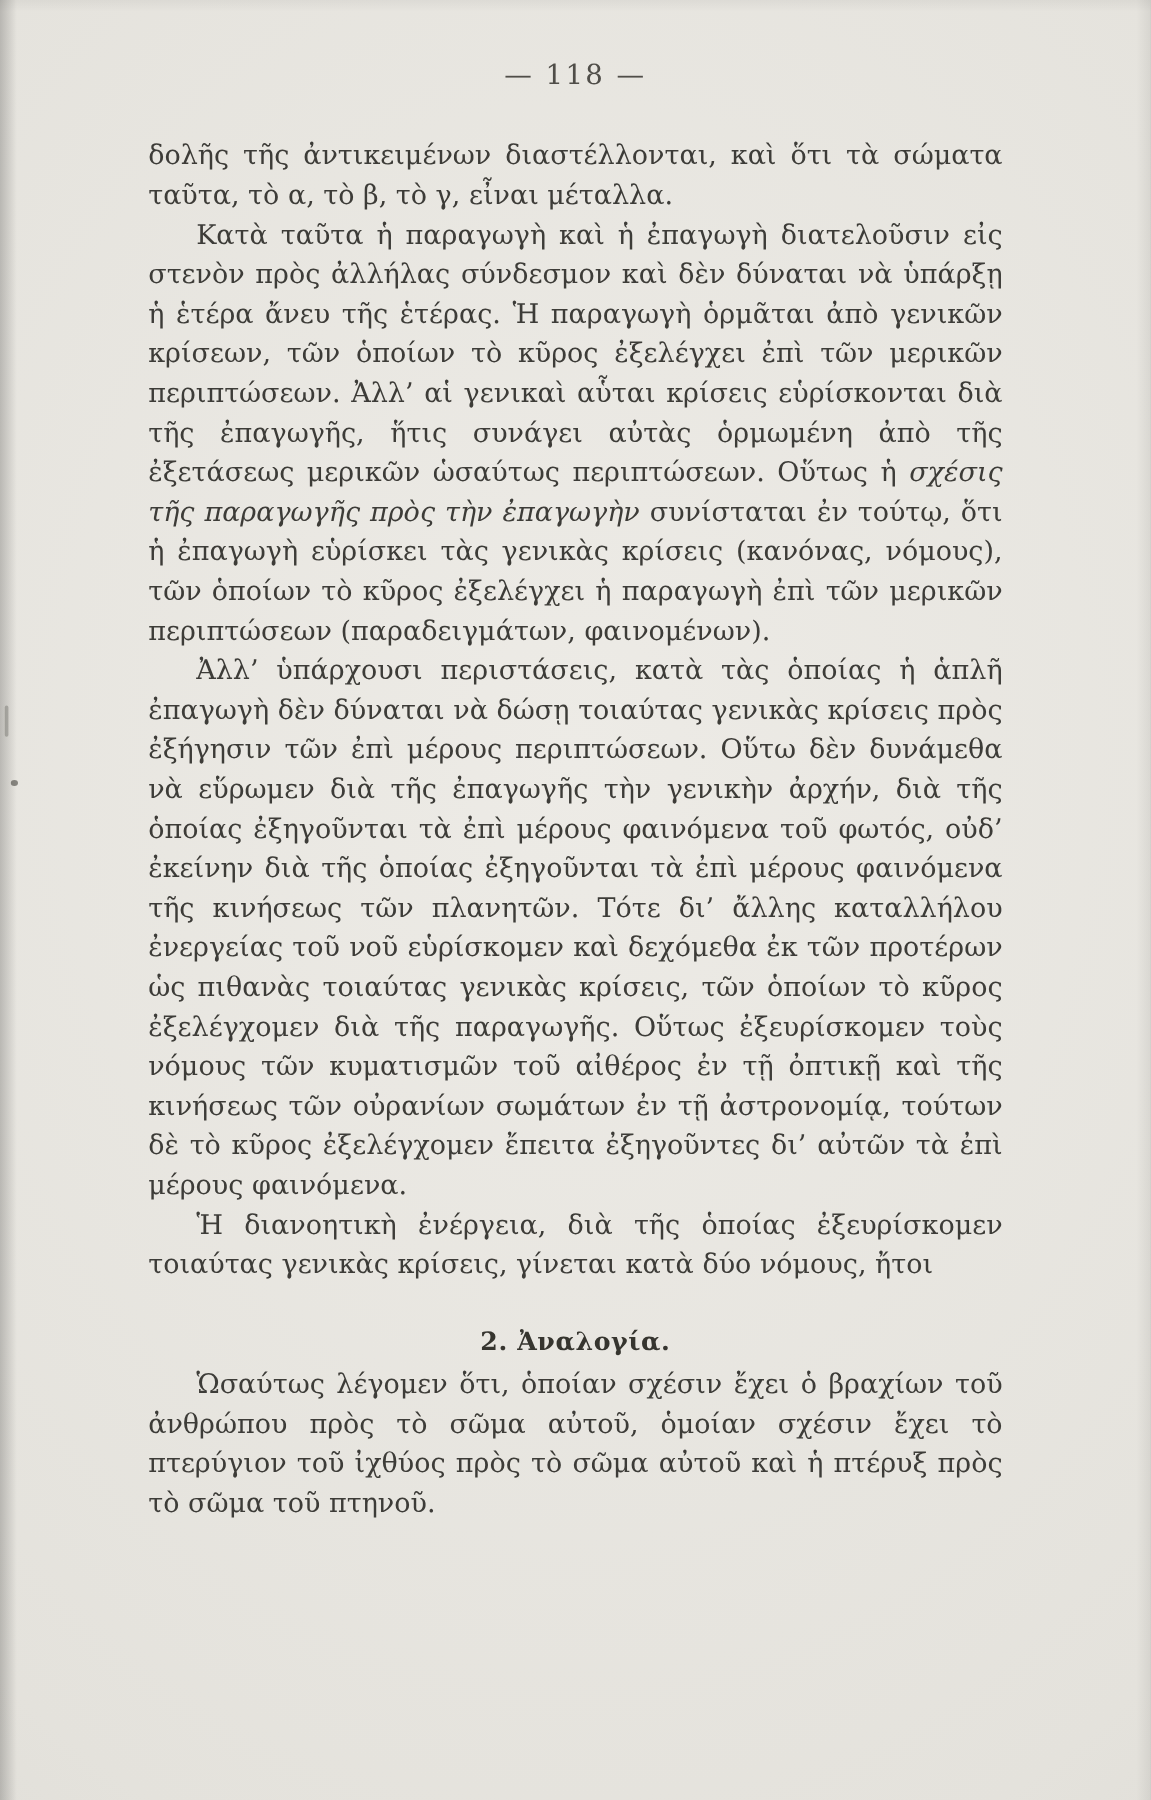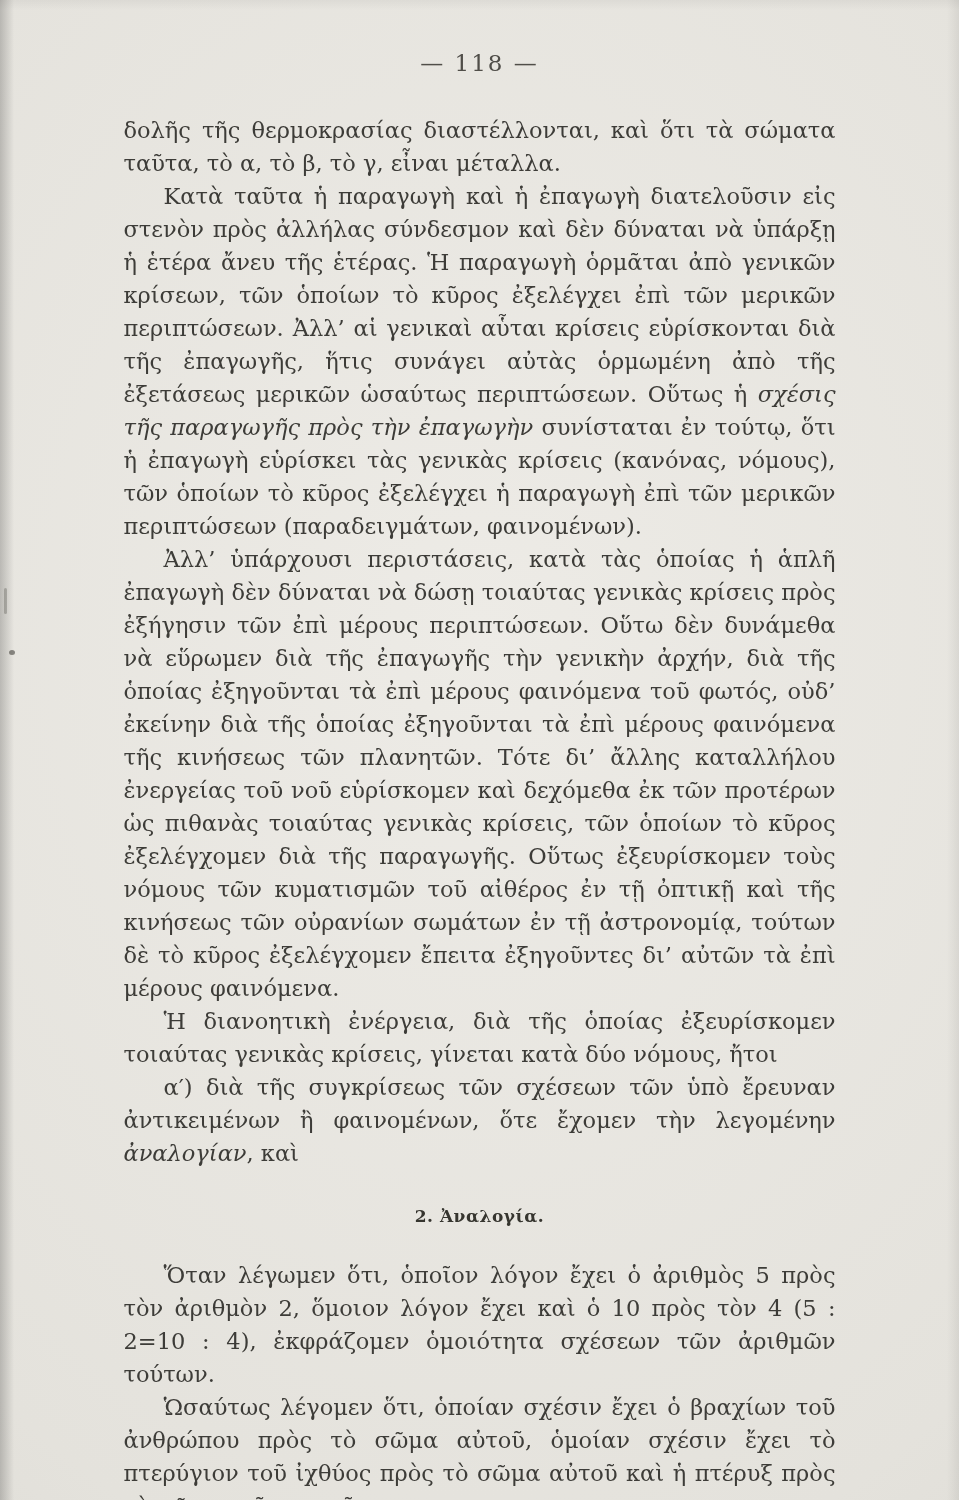--- a/index.html
+++ b/index.html
@@ -38,24 +38,24 @@
     text-justify: inter-word;
   }
   .para {
     margin: 0;
     padding: 0;
   }
   .para.indent {
     text-indent: 40px;
   }
   .heading {
-    margin: 30px 0 26px 0;
+    margin: 30px 0 4px 0;
     text-align: center;
     text-indent: 0;
-    font-size: 17px;
+    font-size: 21px;
     font-weight: bold;
     letter-spacing: 0.5px;
     color: #36352f;
   }
   em {
     font-style: italic;
   }
   .speck {
     position: absolute;
     background: rgba(55, 53, 48, 0.55);
@@ -65,22 +65,20 @@
   .speck.s2 { left: 4px;  top: 588px; width: 3px; height: 26px; border-radius: 2px; opacity: .5; }
 </style>
 </head>
 <body>
 
 <div class="page">
   <div class="speck s1"></div>
   <div class="speck s2"></div>
   <div class="page-number">— 118 —</div>
   <div class="text-block">
-      <p class="para"><span>δολῆς τῆς θερμοκρασίας διαστέλλονται, καὶ ὅτι τὰ σώματα ταῦτα, τὸ α, τὸ β, τὸ γ, εἶναι μέταλλα.</span></p>
+      <p class="para"><span>δολῆς τῆς ἀντικειμένων διαστέλλονται, καὶ ὅτι τὰ σώματα ταῦτα, τὸ α, τὸ β, τὸ γ, εἶναι μέταλλα.</span></p>
       <p class="para indent"><span>Κατὰ ταῦτα ἡ παραγωγὴ καὶ ἡ ἐπαγωγὴ διατελοῦσιν εἰς στενὸν πρὸς ἀλλήλας σύνδεσμον καὶ δὲν δύναται νὰ ὑπάρξῃ ἡ ἑτέρα ἄνευ τῆς ἑτέρας. Ἡ παραγωγὴ ὁρμᾶται ἀπὸ γενικῶν κρίσεων, τῶν ὁποίων τὸ κῦρος ἐξελέγχει ἐπὶ τῶν μερικῶν περιπτώσεων. Ἀλλ’ αἱ γενικαὶ αὗται κρίσεις εὑρίσκονται διὰ τῆς ἐπαγωγῆς, ἥτις συνάγει αὐτὰς ὁρμωμένη ἀπὸ τῆς ἐξετάσεως μερικῶν ὡσαύτως περιπτώσεων. Οὕτως ἡ </span><em>σχέσις τῆς παραγωγῆς πρὸς τὴν ἐπαγωγὴν</em><span> συνίσταται ἐν τούτῳ, ὅτι ἡ ἐπαγωγὴ εὑρίσκει τὰς γενικὰς κρίσεις (κανόνας, νόμους), τῶν ὁποίων τὸ κῦρος ἐξελέγχει ἡ παραγωγὴ ἐπὶ τῶν μερικῶν περιπτώσεων (παραδειγμάτων, φαινομένων).</span></p>
       <p class="para indent"><span>Ἀλλ’ ὑπάρχουσι περιστάσεις, κατὰ τὰς ὁποίας ἡ ἁπλῆ ἐπαγωγὴ δὲν δύναται νὰ δώσῃ τοιαύτας γενικὰς κρίσεις πρὸς ἐξήγησιν τῶν ἐπὶ μέρους περιπτώσεων. Οὕτω δὲν δυνάμεθα νὰ εὕρωμεν διὰ τῆς ἐπαγωγῆς τὴν γενικὴν ἀρχήν, διὰ τῆς ὁποίας ἐξηγοῦνται τὰ ἐπὶ μέρους φαινόμενα τοῦ φωτός, οὐδ’ ἐκείνην διὰ τῆς ὁποίας ἐξηγοῦνται τὰ ἐπὶ μέρους φαινόμενα τῆς κινήσεως τῶν πλανητῶν. Τότε δι’ ἄλλης καταλλήλου ἐνεργείας τοῦ νοῦ εὑρίσκομεν καὶ δεχόμεθα ἐκ τῶν προτέρων ὡς πιθανὰς τοιαύτας γενικὰς κρίσεις, τῶν ὁποίων τὸ κῦρος ἐξελέγχομεν διὰ τῆς παραγωγῆς. Οὕτως ἐξευρίσκομεν τοὺς νόμους τῶν κυματισμῶν τοῦ αἰθέρος ἐν τῇ ὀπτικῇ καὶ τῆς κινήσεως τῶν οὐρανίων σωμάτων ἐν τῇ ἀστρονομίᾳ, τούτων δὲ τὸ κῦρος ἐξελέγχομεν ἔπειτα ἐξηγοῦντες δι’ αὐτῶν τὰ ἐπὶ μέρους φαινόμενα.</span></p>
       <p class="para indent"><span>Ἡ διανοητικὴ ἐνέργεια, διὰ τῆς ὁποίας ἐξευρίσκομεν τοιαύτας γενικὰς κρίσεις, γίνεται κατὰ δύο νόμους, ἤτοι</span></p>
-      <p class="para indent"><span>α′) διὰ τῆς συγκρίσεως τῶν σχέσεων τῶν ὑπὸ ἔρευναν ἀντικειμένων ἢ φαινομένων, ὅτε ἔχομεν τὴν λεγομένην </span><em>ἀναλογίαν</em><span>, καὶ</span></p>
       <h2 class="heading"><span>2. Ἀναλογία.</span></h2>
-      <p class="para indent"><span>Ὅταν λέγωμεν ὅτι, ὁποῖον λόγον ἔχει ὁ ἀριθμὸς 5 πρὸς τὸν ἀριθμὸν 2, ὅμοιον λόγον ἔχει καὶ ὁ 10 πρὸς τὸν 4 (5 : 2=10 : 4), ἐκφράζομεν ὁμοιότητα σχέσεων τῶν ἀριθμῶν τούτων.</span></p>
       <p class="para indent"><span>Ὡσαύτως λέγομεν ὅτι, ὁποίαν σχέσιν ἔχει ὁ βραχίων τοῦ ἀνθρώπου πρὸς τὸ σῶμα αὐτοῦ, ὁμοίαν σχέσιν ἔχει τὸ πτερύγιον τοῦ ἰχθύος πρὸς τὸ σῶμα αὐτοῦ καὶ ἡ πτέρυξ πρὸς τὸ σῶμα τοῦ πτηνοῦ.</span></p>
     </div>
 </div>
 
 </body></html>

